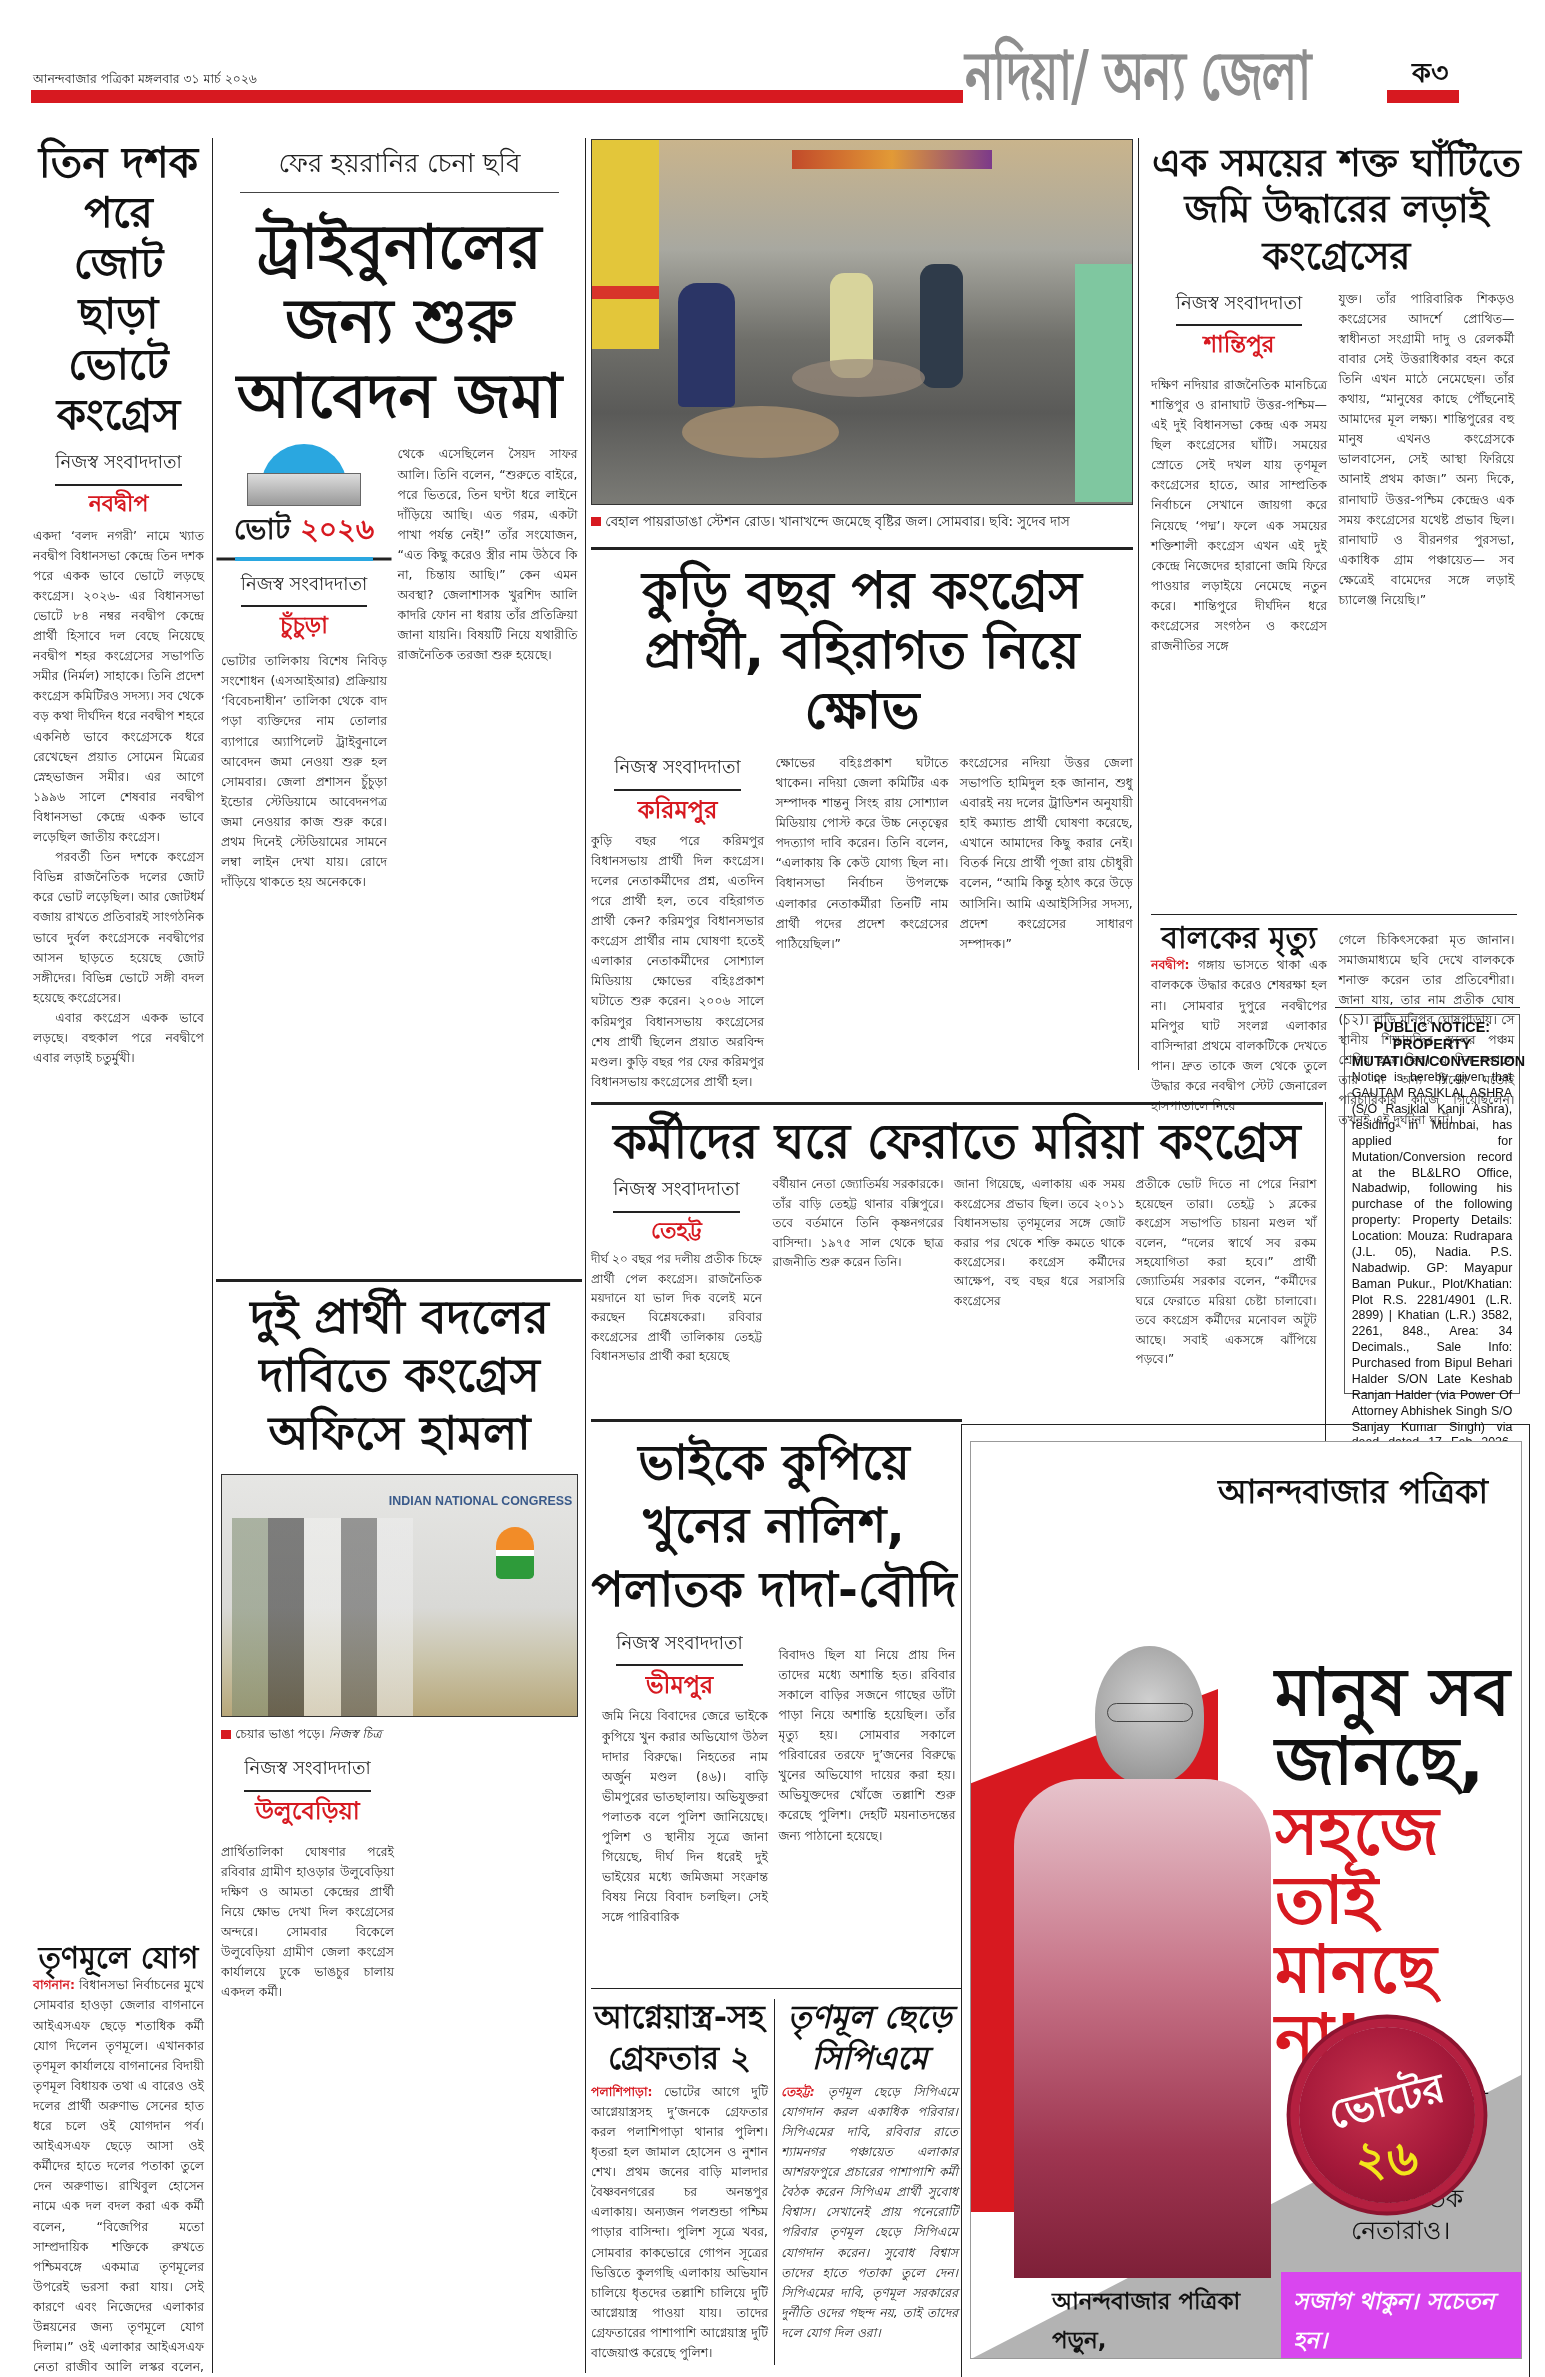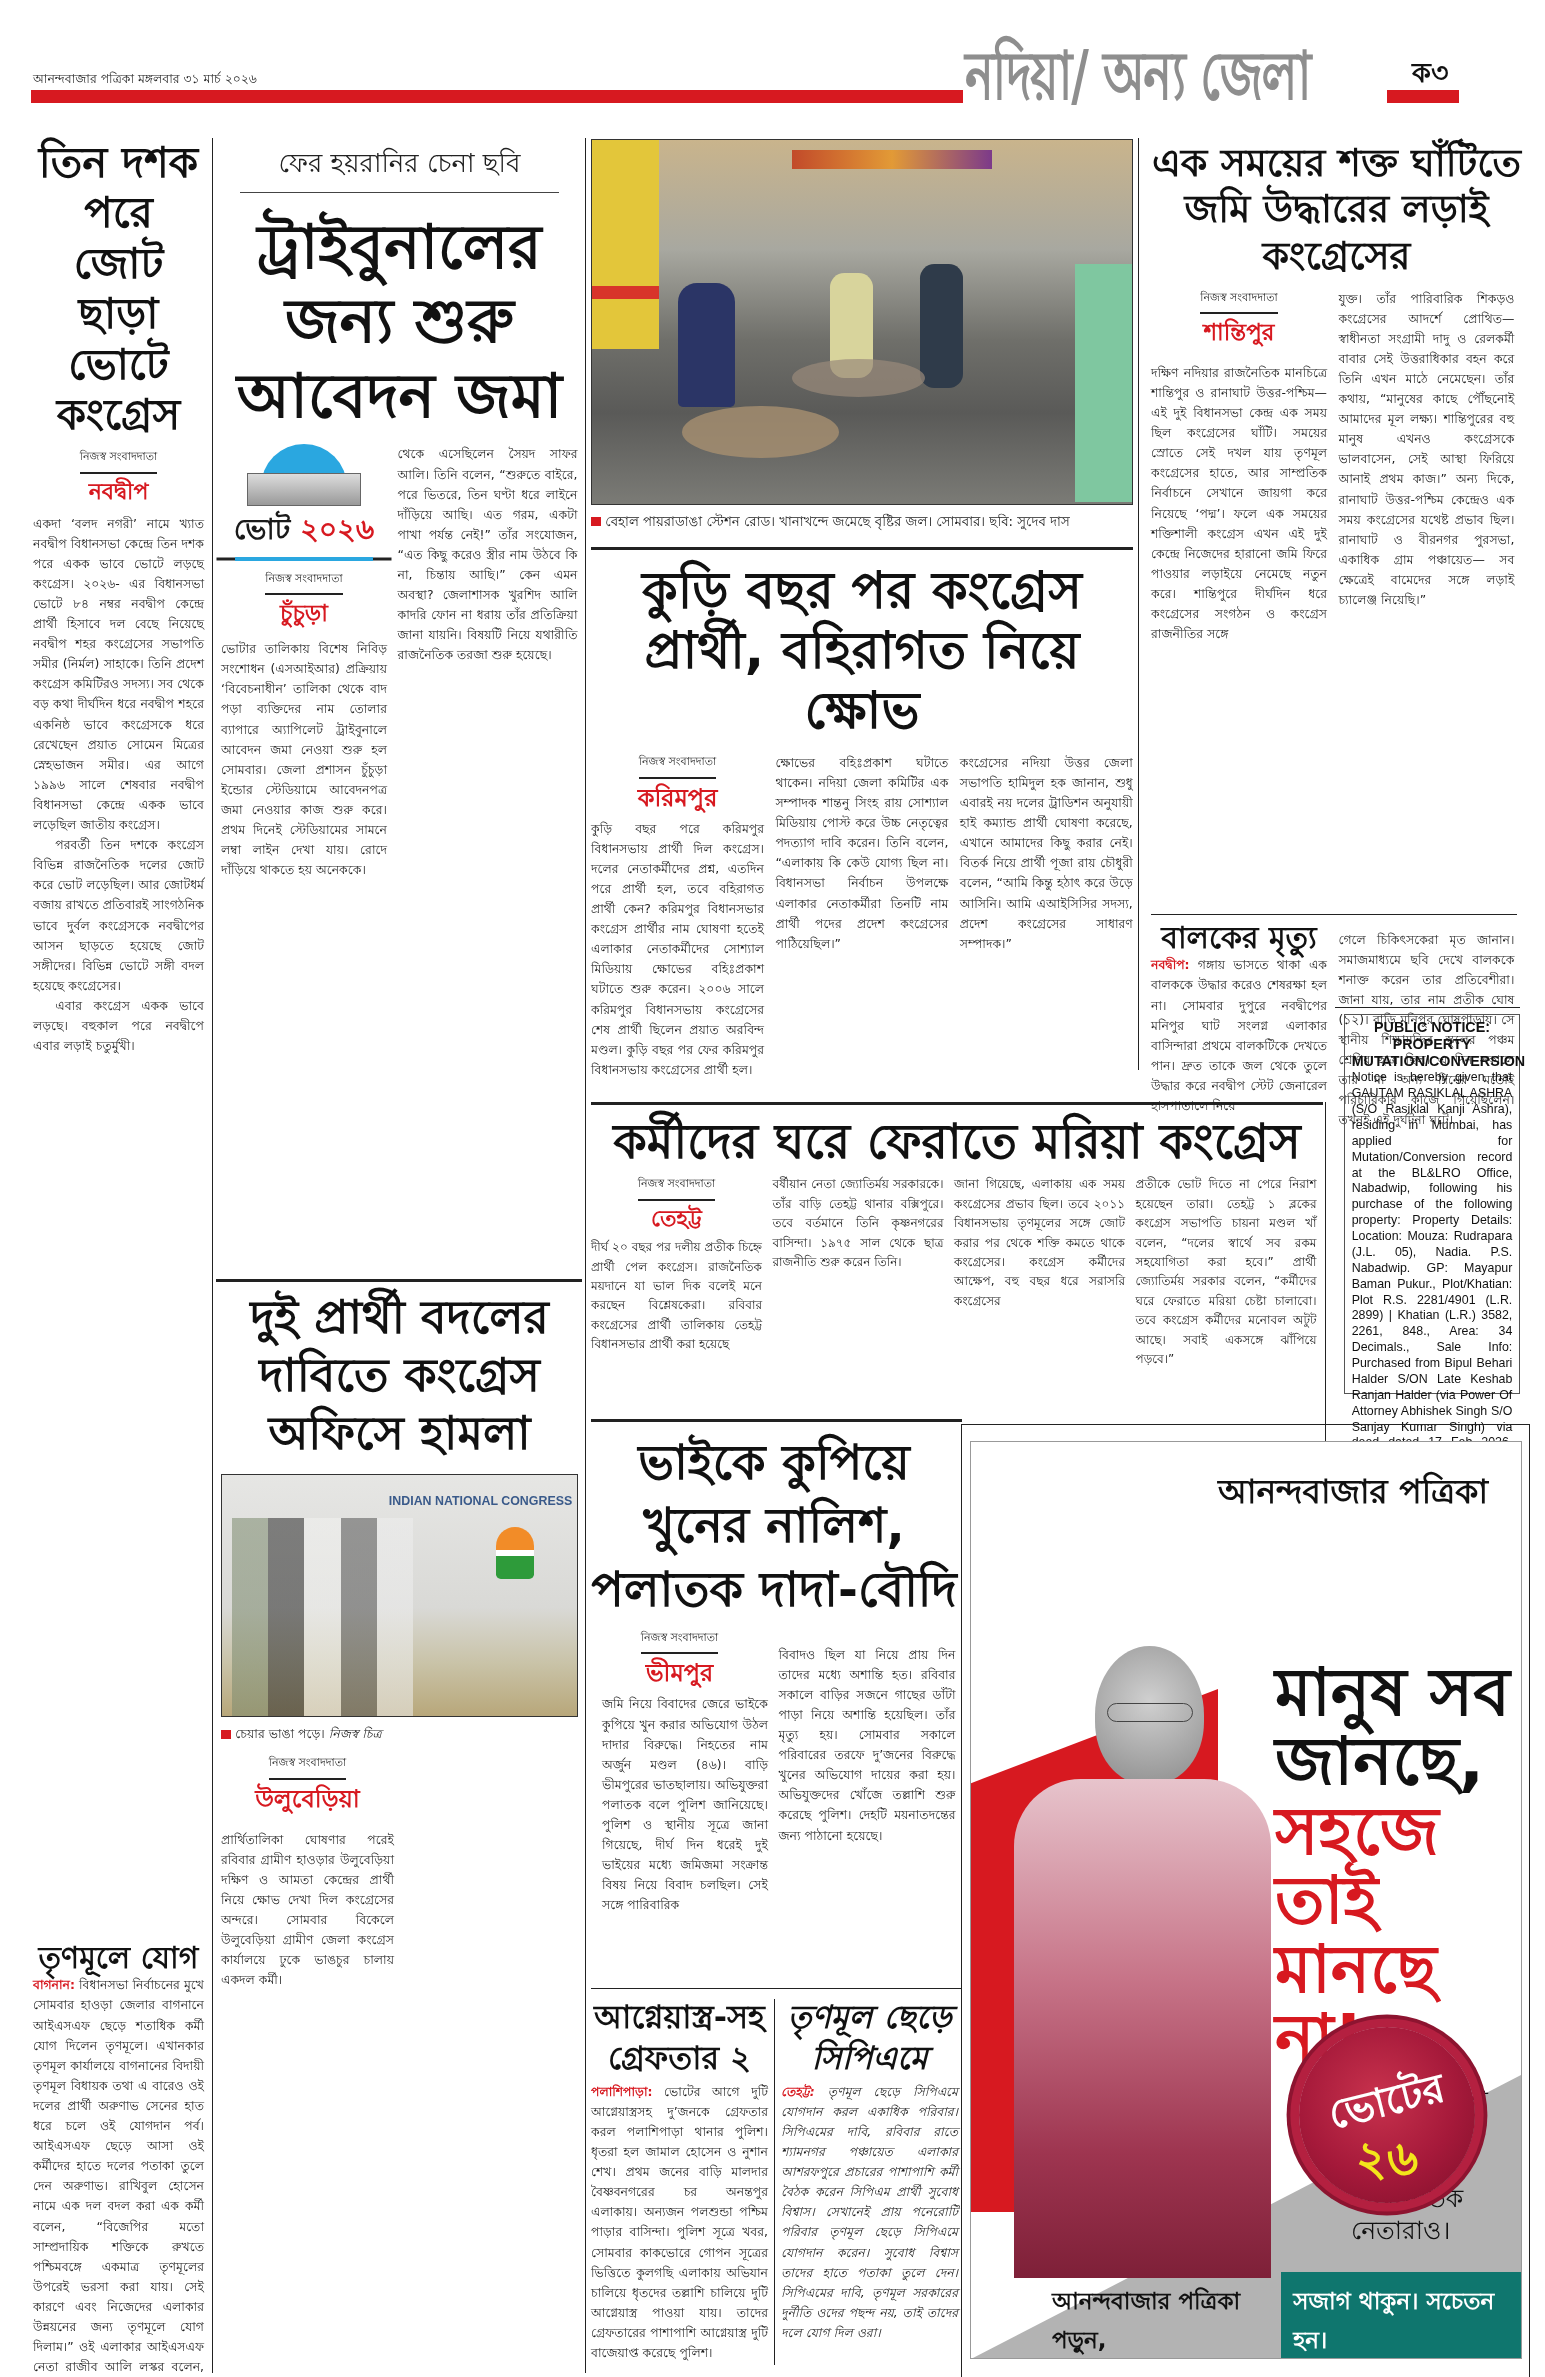--- a/index.html
+++ b/index.html
@@ -16,21 +16,21 @@
   .mast-page { left: 1412px; top: 52px; font-size: 27px; font-weight: bold; color: #111; font-family: "DejaVu Sans", sans-serif; }
 
   
   .vrule { width: 1.4px; background: #222; }
   .hrule { height: 2.9px; background: #222; }
   .hrule.thin { height: 1.4px; }
 
   
   .hl { font-family: "DejaVu Sans", sans-serif; font-weight: bold; color: #111; text-align: center; line-height: 1.18; }
   .kicker { font-family: "DejaVu Sans", sans-serif; color: #222; text-align: center; }
-  .byline { font-family: "DejaVu Sans", sans-serif; font-size: 11px; color: #222; text-align: left; padding-bottom: 4.8px; border-bottom: 2.9px double #222; display: inline-block; }
+  .byline { font-family: "DejaVu Sans", sans-serif; font-size: 18px; color: #222; text-align: left; padding-bottom: 4.8px; border-bottom: 2.9px double #222; display: inline-block; }
   .dateline { font-family: "DejaVu Sans", sans-serif; font-weight: bold; color: #d71920; text-align: center; font-size: 26px; }
   .body { font-family: "DejaVu Sans", sans-serif; font-size: 13px; line-height: 1.62; text-align: justify; color: #1d1d1d; }
   .body p { text-indent: 1.8em; }
   .body p.first { text-indent: 0; }
   .red-lead { color: #d71920; font-weight: bold; }
   .caption { font-family: "DejaVu Sans", sans-serif; font-size: 12.4px; color: #222; }
   .caption .sq { display: inline-block; width: 9.5px; height: 9.5px; background: #d71920; margin-right: 4.8px; vertical-align: middle; }
 
   
   .photo { overflow: hidden; border: 1px solid #333; }
@@ -270,16 +270,16 @@
 
   <div class="abs seal" style="left:328px; top:585px; width:176px; height:176px;">
     <div style="position:absolute; left:0; top:43px; width:100%; text-align:center; font-family:'DejaVu Sans',sans-serif; font-weight:bold; font-size:40px; color:#fff; transform:rotate(-14deg);">ভোটের</div>
     <div style="position:absolute; left:0; top:95px; width:100%; text-align:center; font-family:'DejaVu Sans',sans-serif; font-weight:bold; font-size:48px; color:#f3e51b;">২৬</div>
   </div>
 
   <div class="abs" style="left:7.6px; top:818px; font-family:'DejaVu Sans',sans-serif; font-size:8.6px; color:#fff; transform:rotate(-90deg); transform-origin:left top;">sosideas</div>
 
   <div class="abs" style="left:81px; top:830px; display:flex; align-items:center; font-family:'DejaVu Sans',sans-serif; font-weight:bold; font-size:23px;">
     <span style="color:#111; padding-right:6.7px;">আনন্দবাজার পত্রিকা পড়ুন,</span>
-    <span style="background:#0f766e; color:#fff; padding:10.5px 12.4px;">সজাগ থাকুন। সচেতন হন।</span>
+    <span style="background:#d946ef; color:#fff; padding:10.5px 12.4px;font-style:italic;">সজাগ থাকুন। সচেতন হন।</span>
   </div>
 </div>
 
 
 </body></html>

